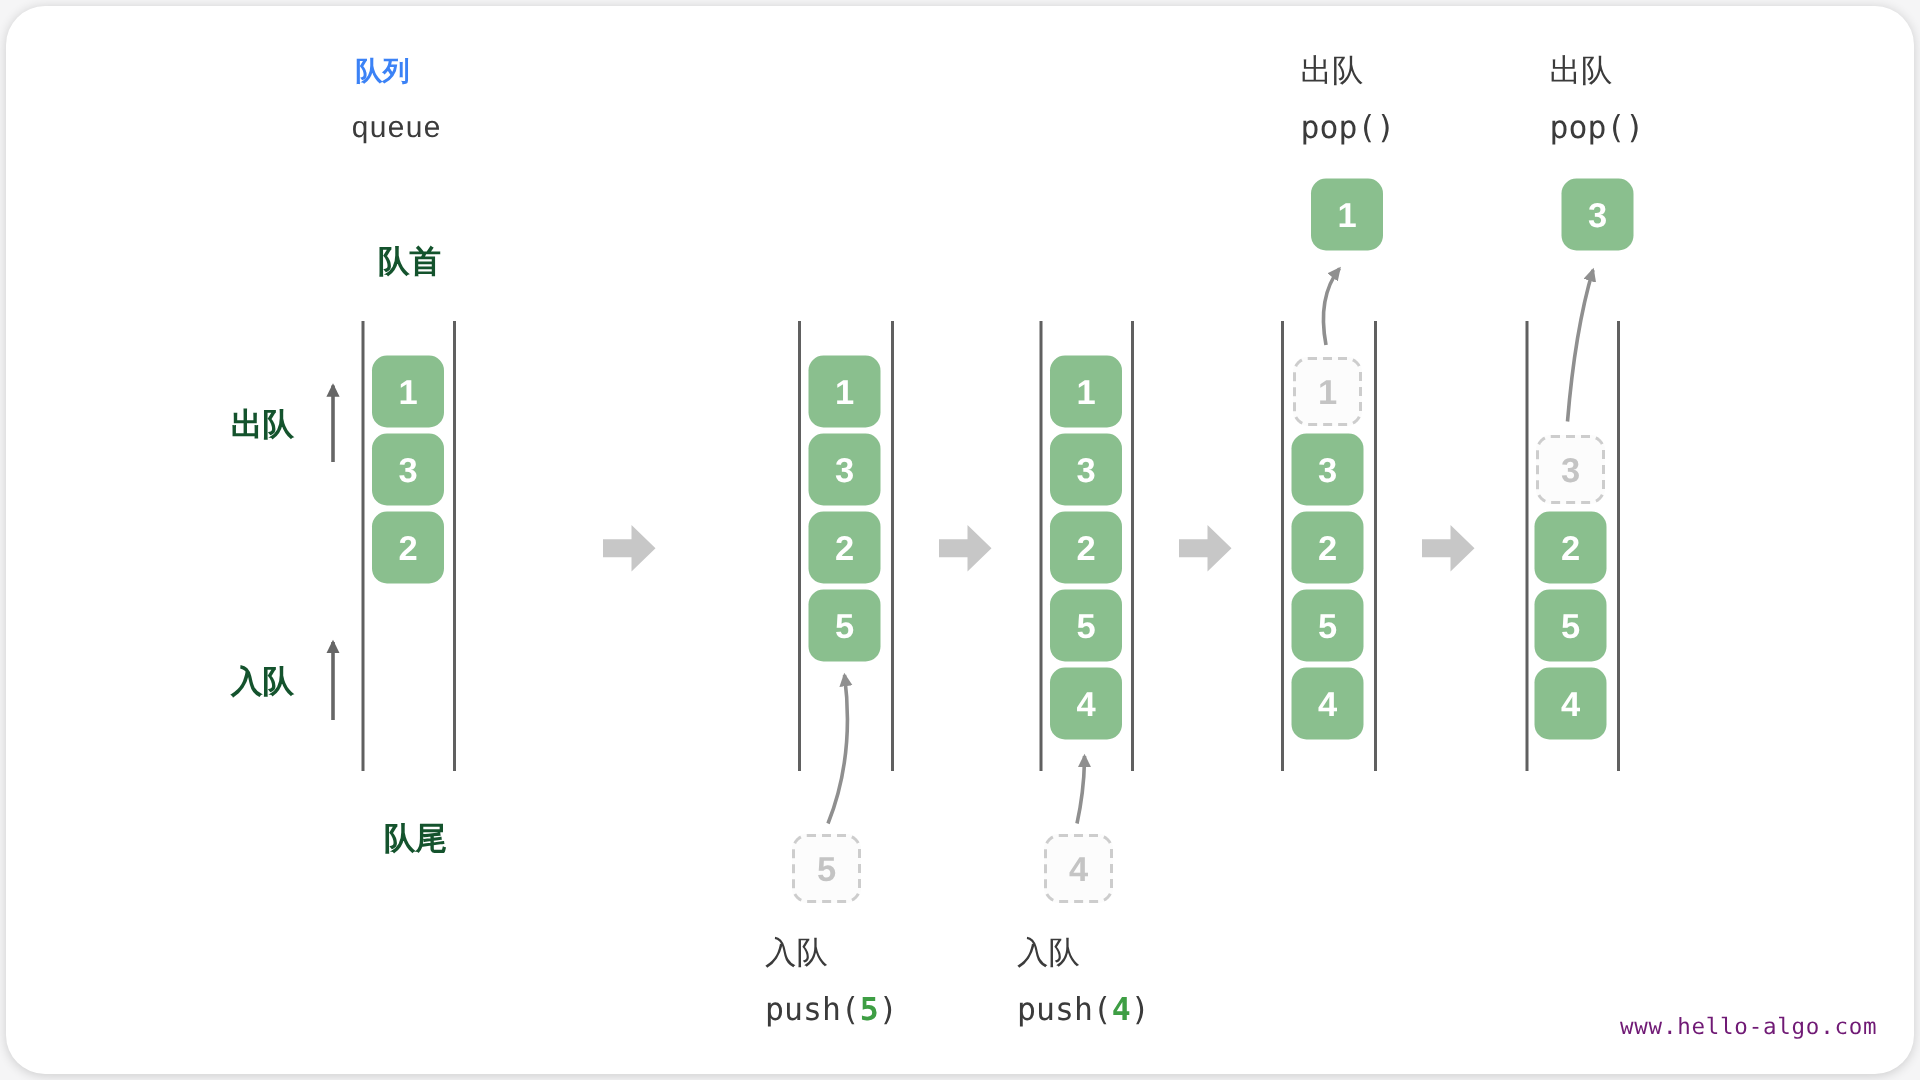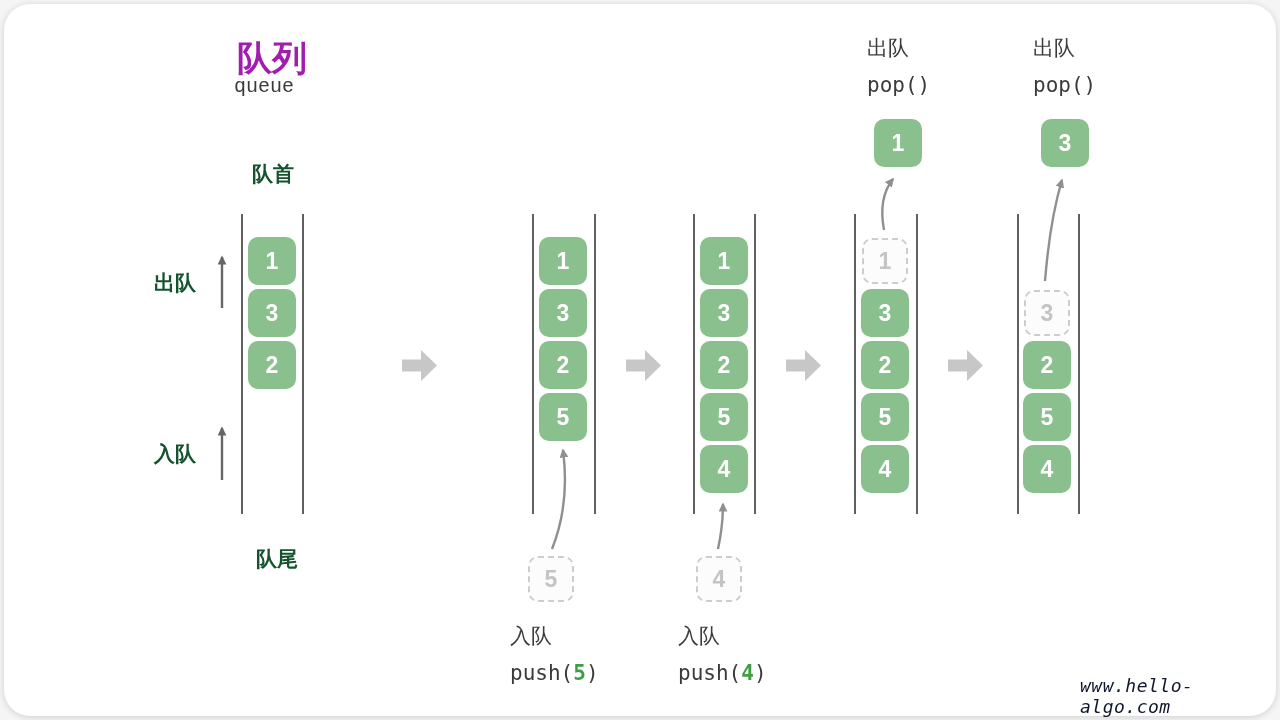--- a/index.html
+++ b/index.html
@@ -5,21 +5,21 @@
   html,body{margin:0;padding:0;width:1280px;height:720px;background:#f5f5f6;overflow:hidden;}
   *{box-sizing:border-box;}
   .canvas{
     position:absolute;left:4px;top:4px;width:1272px;height:712px;
     background:#ffffff;border-radius:26px;
     box-shadow:0 1px 7px rgba(0,0,0,.16);
     font-family:"Liberation Sans","DejaVu Sans",sans-serif;
     color:#3b3b3b;
   }
   .abs{position:absolute;}
-  .title-zh{font-size:35px;font-weight:bold;color:#a21caf;}
+  .title-zh{font-size:18px;font-weight:bold;color:#3b82f6;}
   .title-en{font-family:Liberation Mono, monospace;font-size:20px;color:#3b3b3b;}
   .zh-bold{font-size:21px;font-weight:bold;color:#14532d;}
   .zh{font-size:21px;color:#3b3b3b;}
   .code{font-family:"DejaVu Sans Mono","Liberation Mono",monospace;font-size:21px;color:#3b3b3b;}
   .code .arg{color:#3e9e44;font-weight:bold;}
   .rail{position:absolute;width:1.6px;top:210px;height:300px;background:#606060;}
   .cell{
     position:absolute;width:48px;height:48px;border-radius:10px;
     display:flex;align-items:center;justify-content:center;
     font-size:23px;font-weight:bold;
@@ -28,21 +28,21 @@
   .cell.ghost{
     width:46px;height:46px;margin:1px;
     background:#fcfcfc;border:2.2px dashed #cdcdcd;color:#c4c4c4;
   }
   .op-label{position:absolute;line-height:1;}
   .op-label .zh{display:block;}
   .op-label .code{display:block;margin-top:17px;}
   .watermark{
     position:absolute;left:1076px;top:671px;
     font-family:"DejaVu Sans Mono","Liberation Mono",monospace;
-    font-size:18px;color:#0f172a;letter-spacing:.5px;font-style:italic;
+    font-size:15px;color:#701a75;letter-spacing:.5px;
   }
   svg.overlay{position:absolute;left:0;top:0;width:1280px;height:720px;pointer-events:none;}
 </style>
 </head>
 <body>
 
 <div class="canvas">
 
   <div class="abs title-zh" style="left:233px;top:31px;">队列</div>
   <div class="abs title-en" style="left:230px;top:71px;">queue</div>

